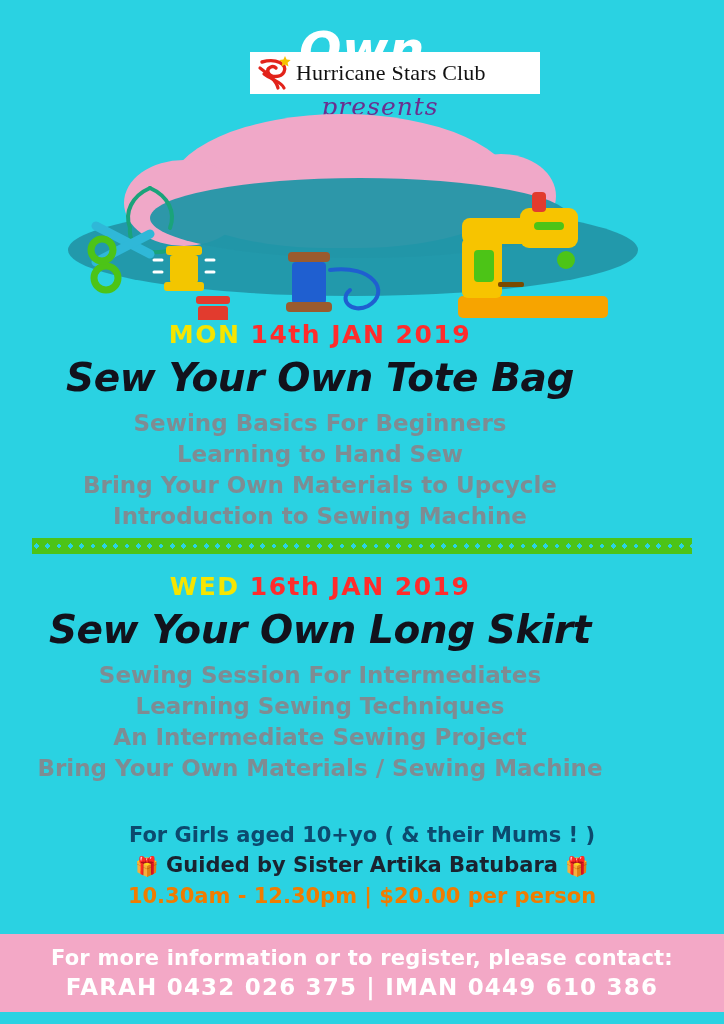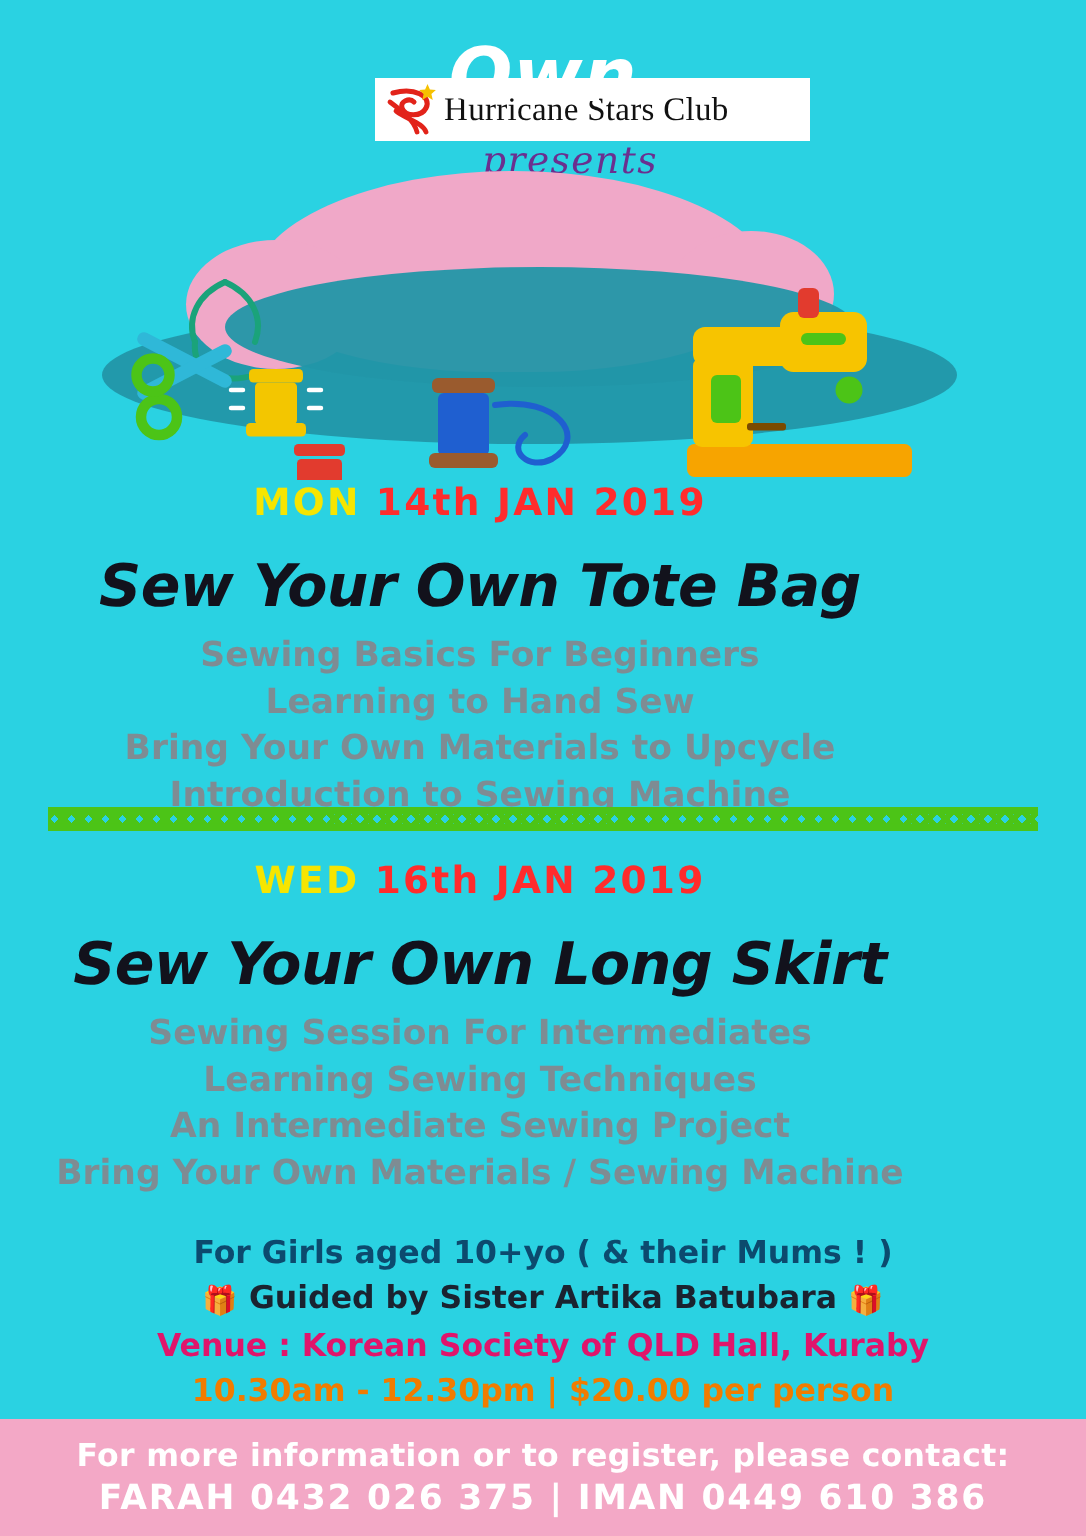--- a/index.html
+++ b/index.html
@@ -165,21 +165,21 @@
   }
   .day { color: #f6e500; }
   .date { color: #ff2c2c; }
 
   .course-title {
     font-family: "DejaVu Sans", sans-serif;
     font-weight: bold;
     font-style: italic;
     font-size: 39px;
     color: #12121c;
-    margin-top: 20px;
+    margin-top: 6px;
     letter-spacing: -0.4px;
   }
   .bullets {
     margin-top: 8px;
   }
   .bullets div {
     font-family: "DejaVu Sans", sans-serif;
     font-weight: bold;
     font-size: 23px;
     line-height: 31px;
@@ -234,21 +234,21 @@
   .l-time { color: #f07c00; }
   .gift {
     font-size: 19px;
     vertical-align: -1px;
   }
 
   
   .footer {
     position: absolute;
     left: 0;
-    bottom: 0;
+    bottom: 12px;
     width: 724px;
     height: 78px;
     background: #f3a8c6;
     text-align: center;
   }
   .footer .f1 {
     margin-top: 12px;
     font-family: "DejaVu Sans", sans-serif;
     font-weight: bold;
     font-size: 21px;
@@ -373,21 +373,20 @@
     </div>
   </div>
 
   <div class="details">
     <div class="line l-age">For Girls aged 10+yo ( &amp; their Mums ! )</div>
     <div class="line l-guide">
       <span class="gift">🎁</span>
       <span>Guided by Sister Artika Batubara</span>
       <span class="gift">🎁</span>
     </div>
-    <div class="line l-venue">Venue : Korean Society of QLD Hall, Kuraby</div>
     <div class="line l-time">10.30am - 12.30pm | $20.00 per person</div>
   </div>
 
   <div class="footer">
     <div class="f1">For more information or to register, please contact:</div>
     <div class="f2">FARAH 0432 026 375  |  IMAN  0449 610 386</div>
   </div>
 
   <div class="hero-title">
     <div>Own</div>

